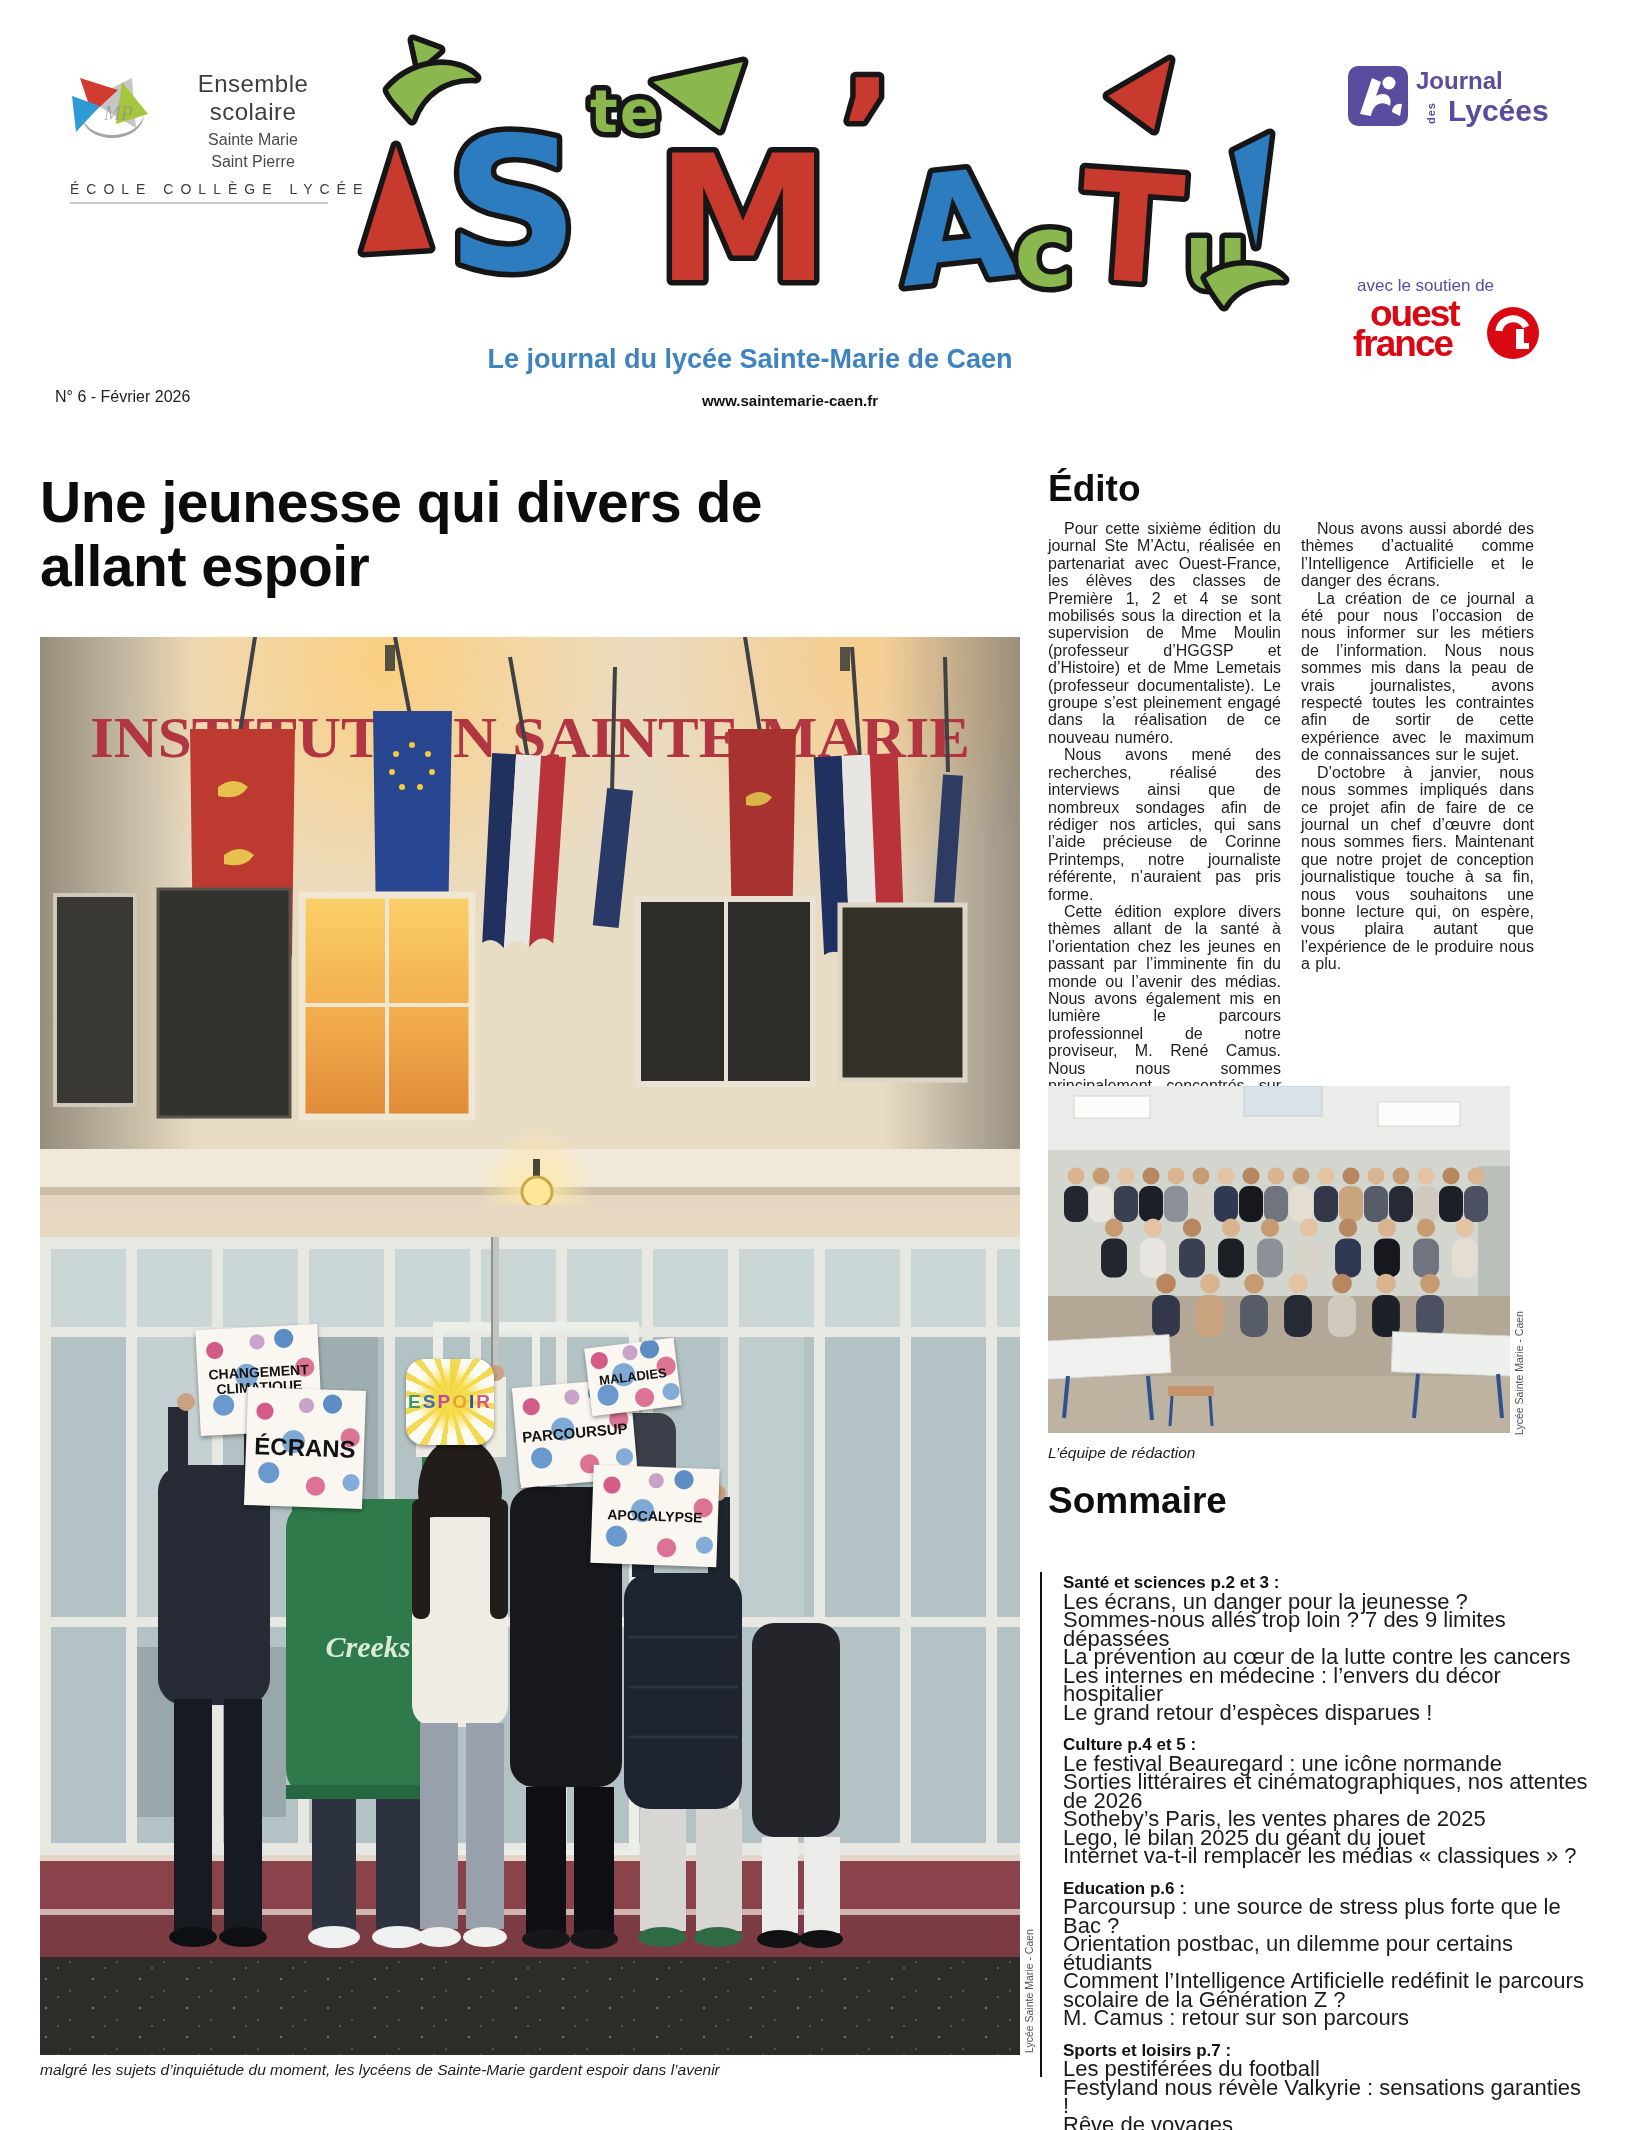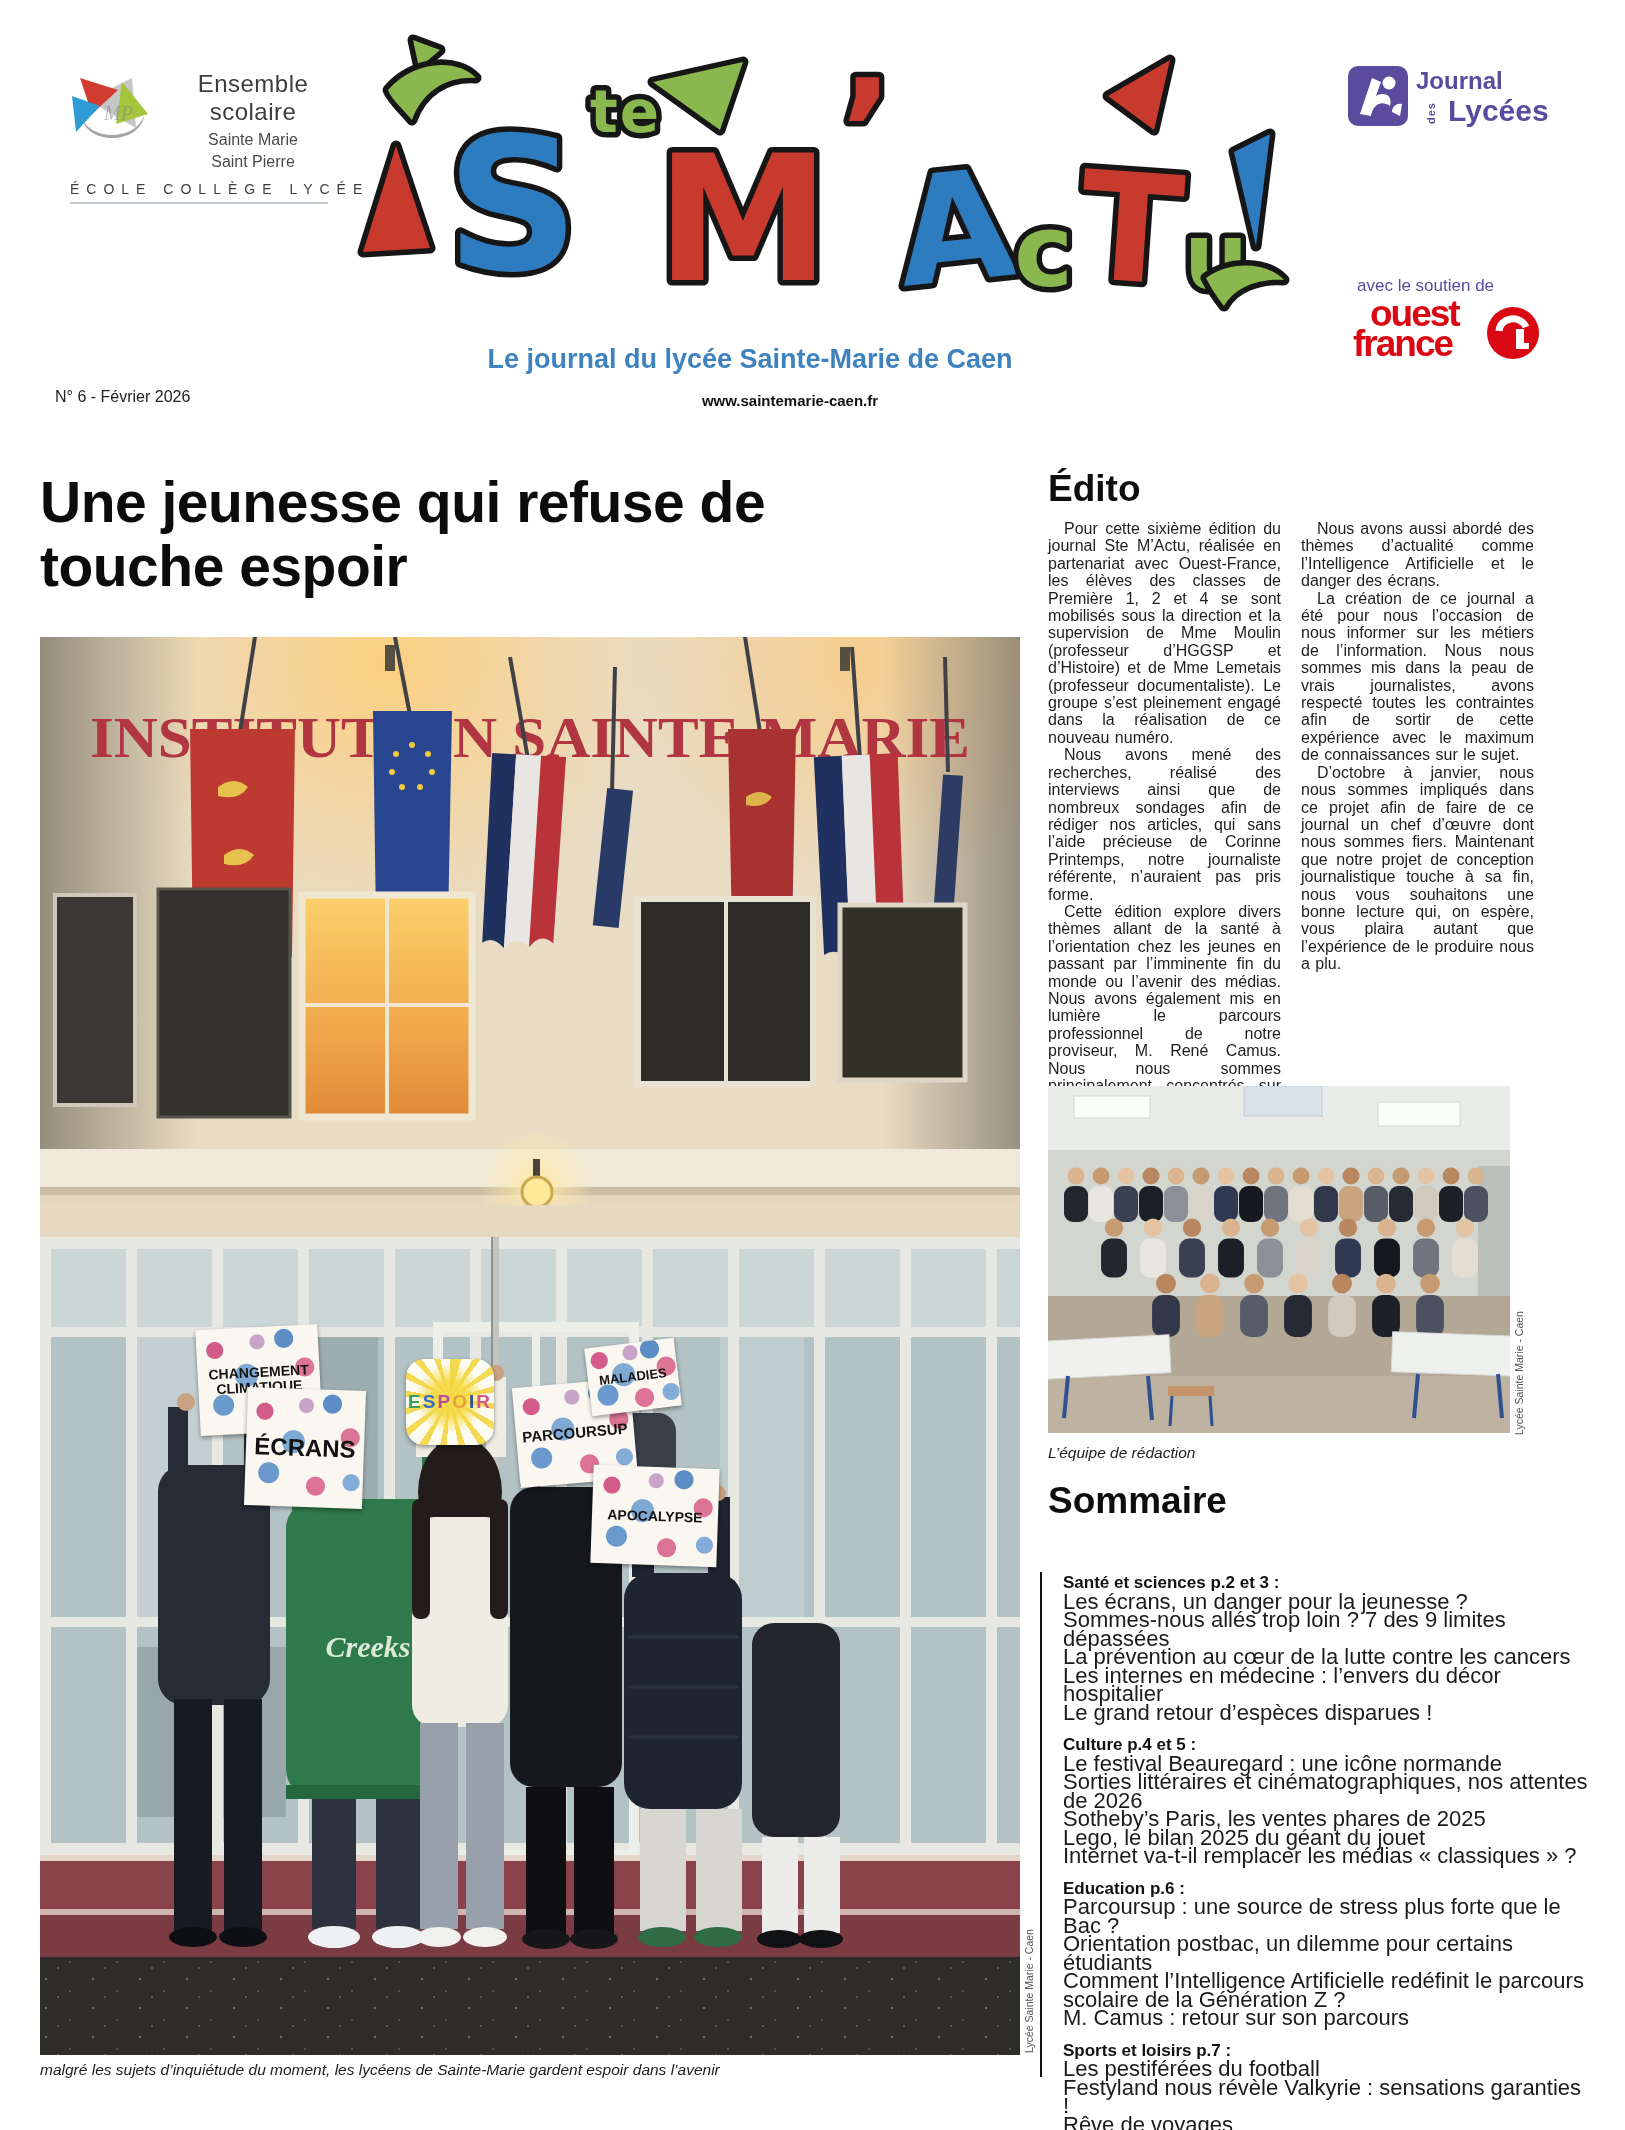--- a/index.html
+++ b/index.html
@@ -161,22 +161,22 @@
       <rect x="31" y="24" width="8" height="18" fill="#fff"></rect>
       <rect x="31" y="38" width="13" height="6" fill="#fff"></rect>
     </svg>
   </div>
 
   <div class="abs tagline">Le journal du lycée Sainte-Marie de Caen</div>
   <div class="abs issue">N° 6 - Février 2026</div>
   <div class="abs website">www.saintemarie-caen.fr</div>
 
   <h1 class="abs headline" style="margin:0">
-    <span style="display:block">Une jeunesse qui refuse de</span>
-    <span style="display:block">touche espoir</span>
+    <span style="display:block">Une jeunesse qui divers de</span>
+    <span style="display:block">allant espoir</span>
   </h1>
 
   <div class="abs main-photo">
     <svg width="980" height="1418" viewBox="0 0 980 1418">
       <defs>
         <radialGradient id="gl" gradientUnits="userSpaceOnUse" cx="345" cy="25" r="270">
           <stop offset="0" stop-color="#ffcd75" stop-opacity=".85"></stop>
             <stop offset="1" stop-color="#ffcd75" stop-opacity="0"></stop>
         </radialGradient>
         <radialGradient id="gr" gradientUnits="userSpaceOnUse" cx="815" cy="25" r="230">

